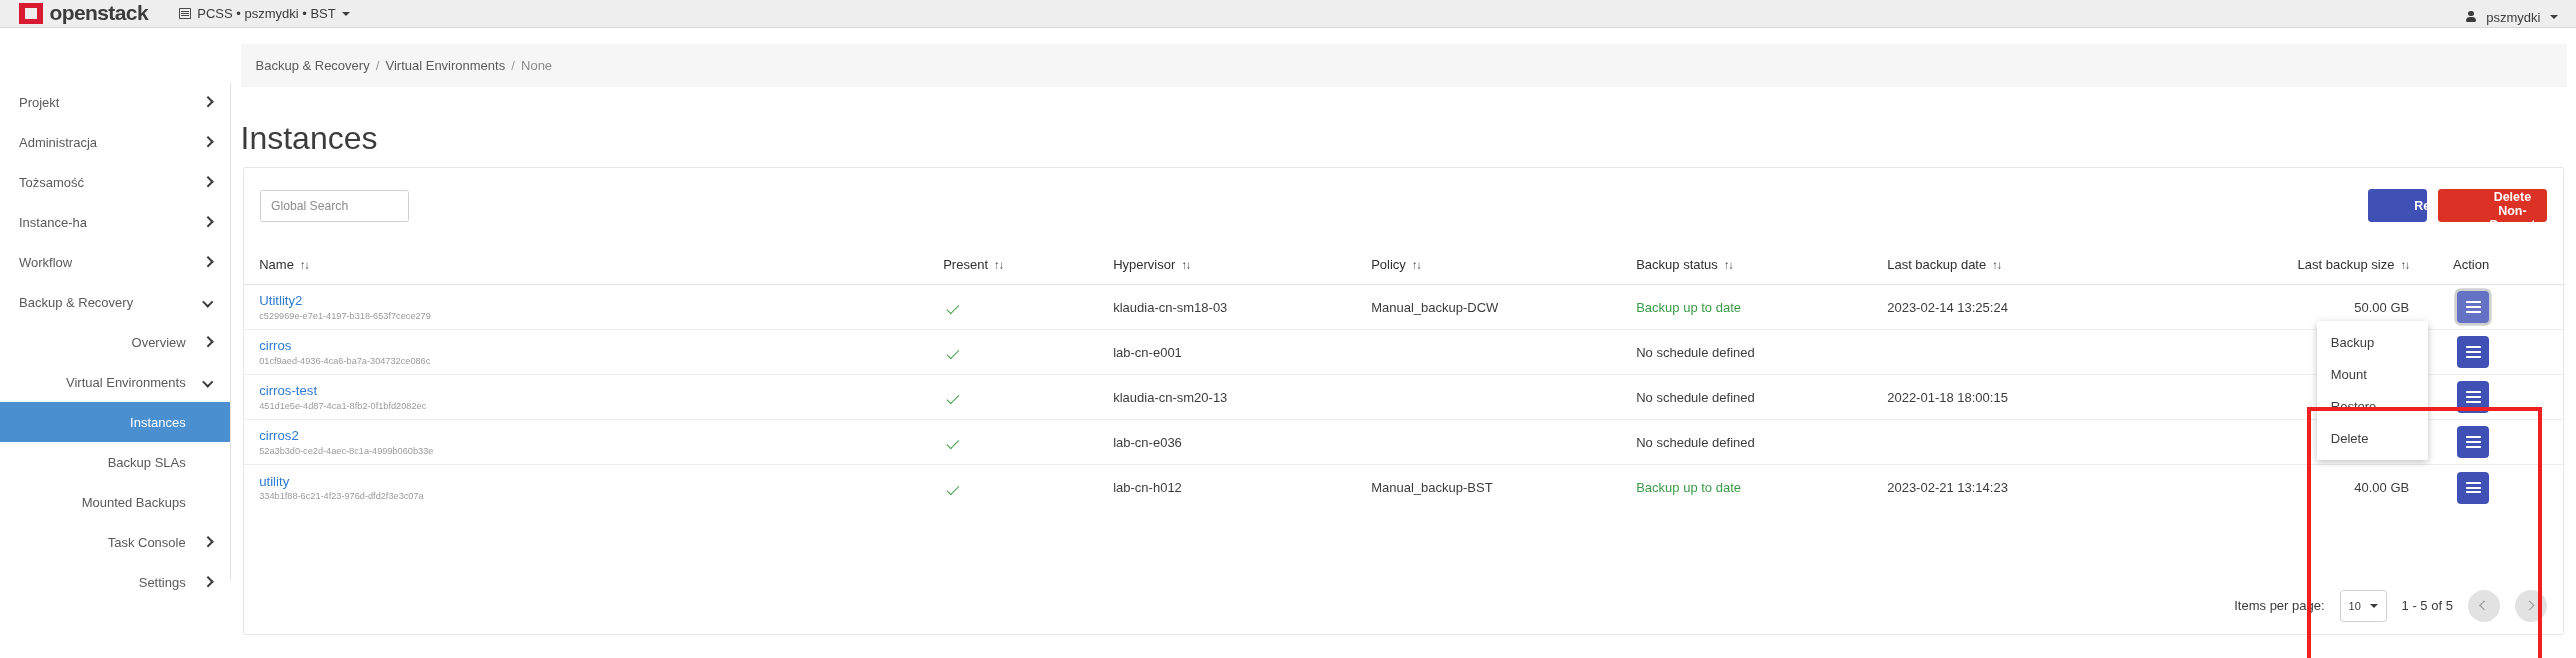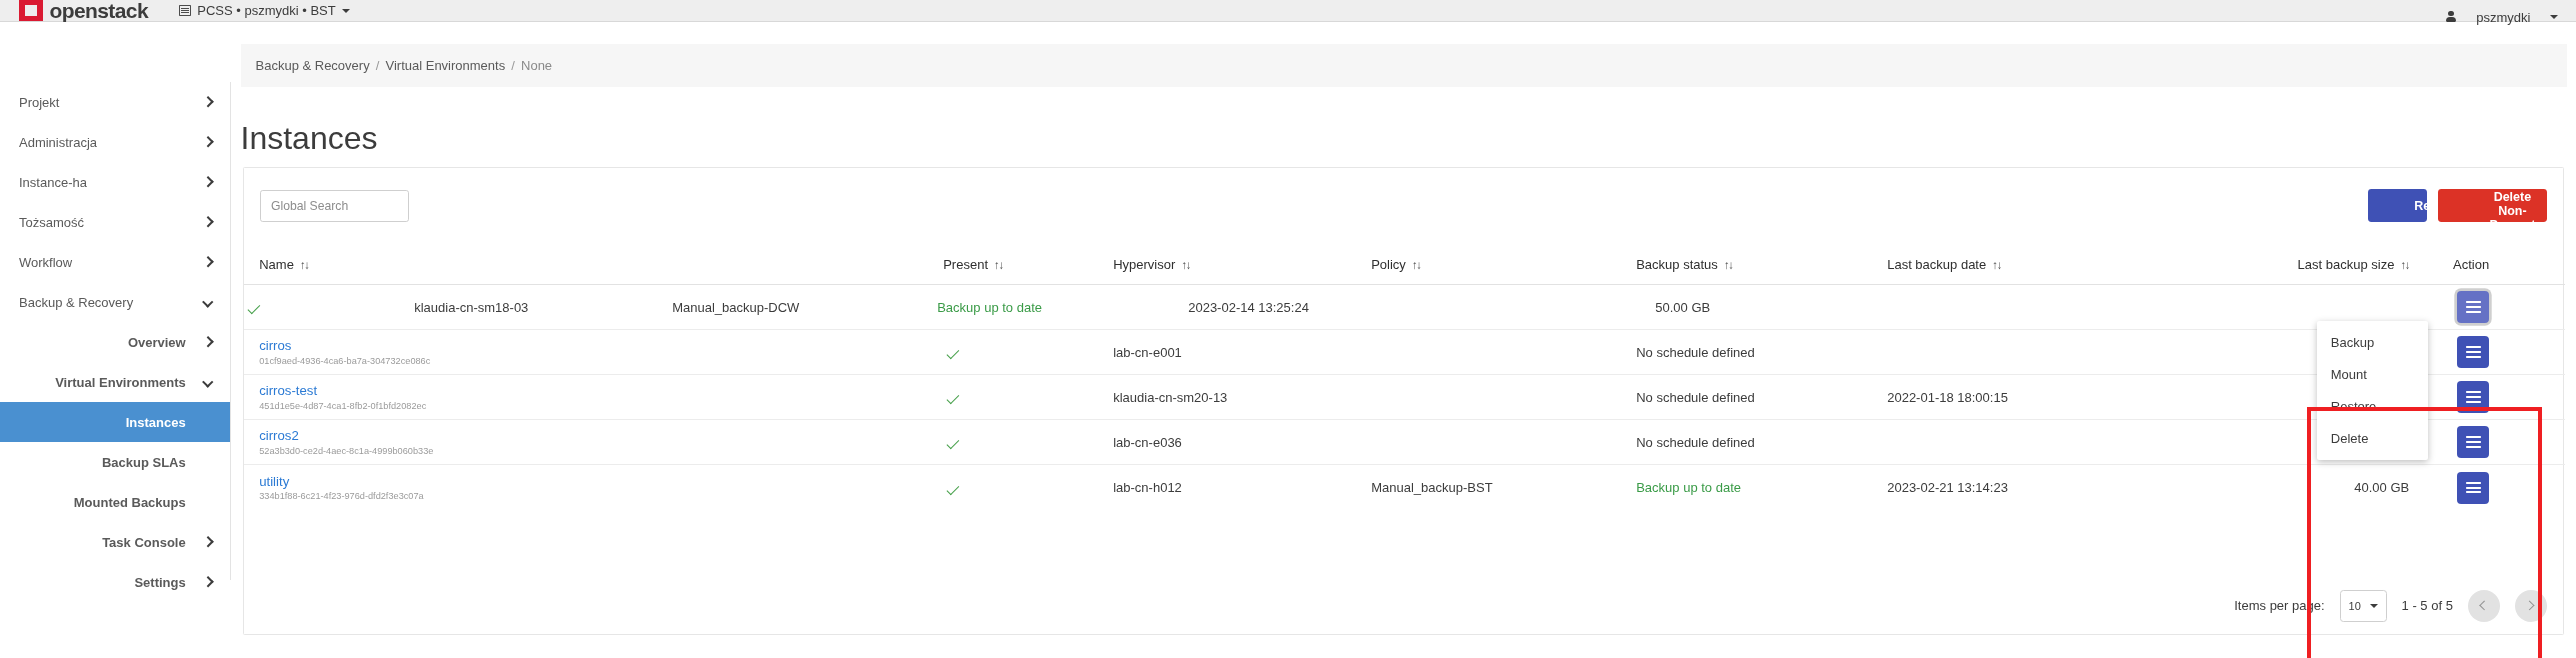--- a/index.html
+++ b/index.html
@@ -7,21 +7,21 @@
   body {
     width: 2576px; height: 659px;
     font-family: "Liberation Sans", sans-serif;
     background: #ffffff;
     color: #3c3c3c;
     overflow: hidden;
   }
 
   
   .topbar {
-    position: absolute; left:0; top:0; width:2576px; height:22px;
+    position: absolute; left:0; top:0; width:2576px; height:28px;
     background: #eeeeee;
     border-bottom: 0.7px solid #d8d8d8;
     display:flex; align-items:center;
   }
   .brand { display:flex; align-items:center; margin-left:19px; }
   .logo-mark { width:24.4px; height:24.4px; position:relative; }
   .logo-mark .bar {
     position:absolute; left:0; width:24.4px; height:5.4px; background:#da1a32;
   }
   .logo-mark .bar.b1 { top:1.4px; }
@@ -49,21 +49,21 @@
     padding:1px 1.4px;
   }
   .grid-icon i { display:block; height:1px; background:#4b4b4b; }
   .caret-down {
     width:0;height:0;border-left:4.1px solid transparent;border-right:4.1px solid transparent;
     border-top:4.7px solid #3c3c3c;
   }
 
   .user-menu {
     position:absolute; right:17.6px; top:0; height:34px;
-    display:flex; align-items:center; gap:20px; font-size:13px; color:#3c3c3c;
+    display:flex; align-items:center; gap:10px; font-size:13px; color:#3c3c3c;
   }
   .person-icon { width:10.2px; height:12.2px; position:relative; }
   .person-icon::before {
     content:""; position:absolute; left:2.4px; top:0; width:5.4px; height:5.4px;
     border-radius:50%; background:#3c3c3c;
   }
   .person-icon::after {
     content:""; position:absolute; left:0; bottom:0.7px; width:10.2px; height:5.4px;
     border-radius:4.7px 4.7px 1.4px 1.4px; background:#3c3c3c;
   }
@@ -72,21 +72,21 @@
   .sidebar {
     position:absolute; left:0; top:34px; width:231px; height:498px;
     background:#ffffff; border-right:0.7px solid #e3e3e3;margin-top:48px;
   }
   .nav-item {
     display:flex; align-items:center; height:40px;
     padding:0 18.3px 0 19px; font-size:13px; color:#5a5a5a;
     cursor:pointer;
   }
   .nav-item .label { flex:1; }
-  .nav-item.sub { justify-content:flex-end;font-weight:bold; }
+  .nav-item.sub { justify-content:flex-end; }
   .nav-item.sub .label { flex:none; text-align:right; }
   .nav-item.sub .chev-wrap { width:26px; display:flex; justify-content:flex-end; }
   .nav-item.active { background:#4a90d0; color:#ffffff; }
   .chev {
     display:inline-block; width:7.5px; height:7.5px;
     border-right:2.3px solid #3c3c3c; border-bottom:2.3px solid #3c3c3c;
   }
   .chev.right { transform: rotate(-45deg); }
   .chev.down  { transform: rotate(45deg); }
 
@@ -243,25 +243,25 @@
 <div class="sidebar">
   <div class="nav-item">
     <span class="label">Projekt</span>
     <span class="chev right"></span>
   </div>
   <div class="nav-item">
     <span class="label">Administracja</span>
     <span class="chev right"></span>
   </div>
   <div class="nav-item">
+    <span class="label">Tożsamość</span>
+    <span class="chev right"></span>
+  </div>
+  <div class="nav-item">
     <span class="label">Instance-ha</span>
-    <span class="chev right"></span>
-  </div>
-  <div class="nav-item">
-    <span class="label">Tożsamość</span>
     <span class="chev right"></span>
   </div>
   <div class="nav-item">
     <span class="label">Workflow</span>
     <span class="chev right"></span>
   </div>
   <div class="nav-item">
     <span class="label">Backup &amp; Recovery</span>
     <span class="chev down"></span>
   </div>
@@ -342,20 +342,24 @@
         <div class="c-date">
           <span>Last backup date</span><span class="sorter">↑↓</span>
         </div>
         <div class="c-size">
           <span>Last backup size</span><span class="sorter">↑↓</span>
         </div>
         <div class="c-act">Action</div>
       </div>
 
       <div class="trow">
+        <div class="c-name">
+          <a class="vm-name">Utitlity2</a>
+          <span class="vm-uuid">c529969e-e7e1-4197-b318-653f7cece279</span>
+        </div>
         <div class="c-pres"><span class="check"></span></div>
         <div class="c-hyp">klaudia-cn-sm18-03</div>
         <div class="c-pol">Manual_backup-DCW</div>
         <div class="c-stat ok">Backup up to date</div>
         <div class="c-date">2023-02-14 13:25:24</div>
         <div class="c-size">50.00 GB</div>
         <div class="c-act">
           <button class="act-btn focused">
               <i></i>
               <i></i>

